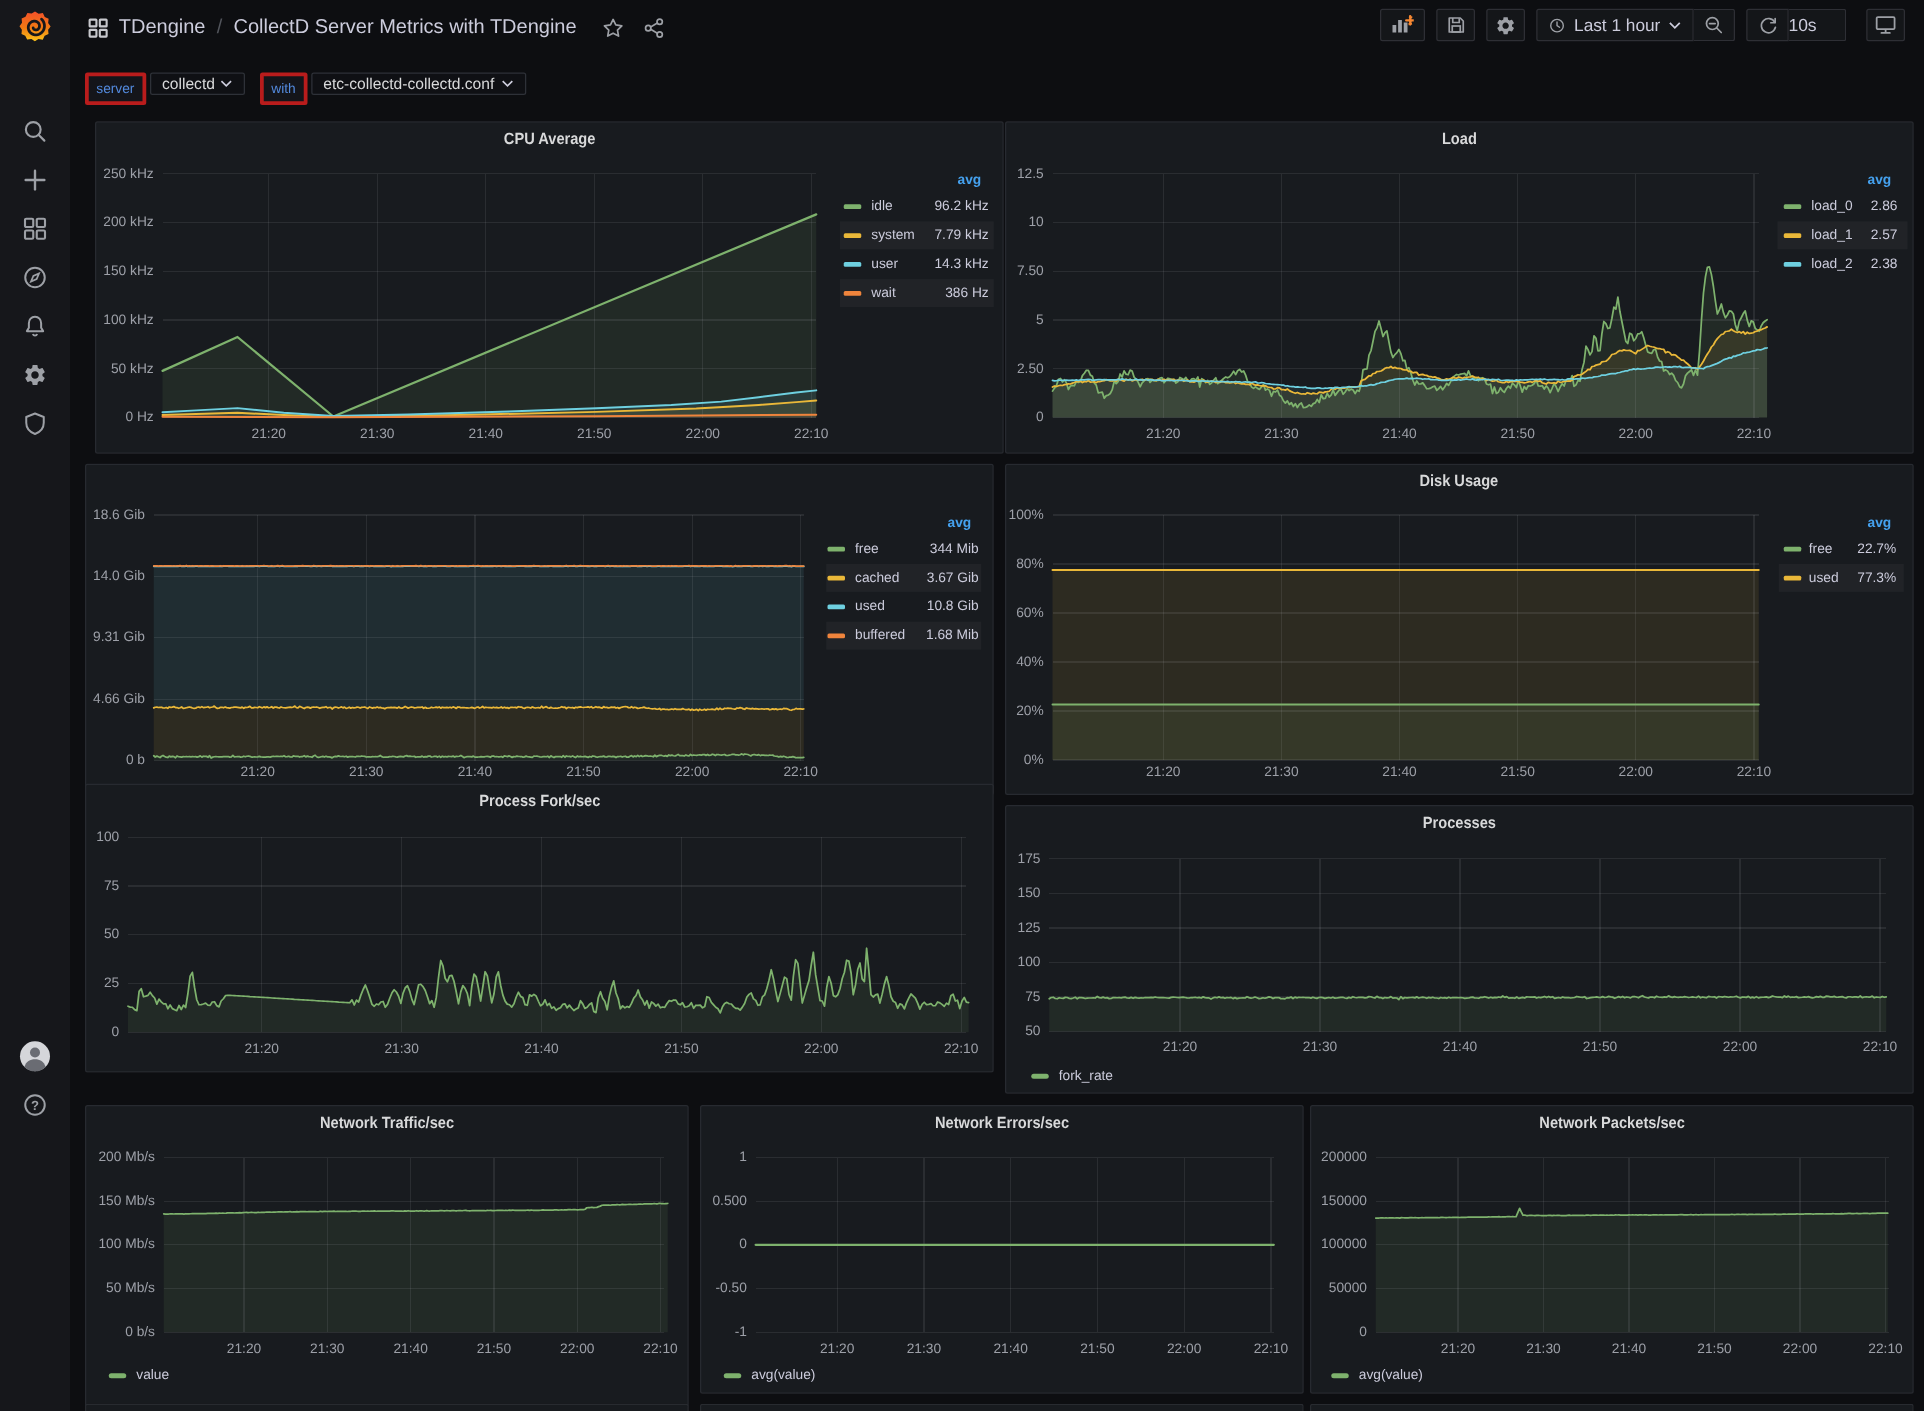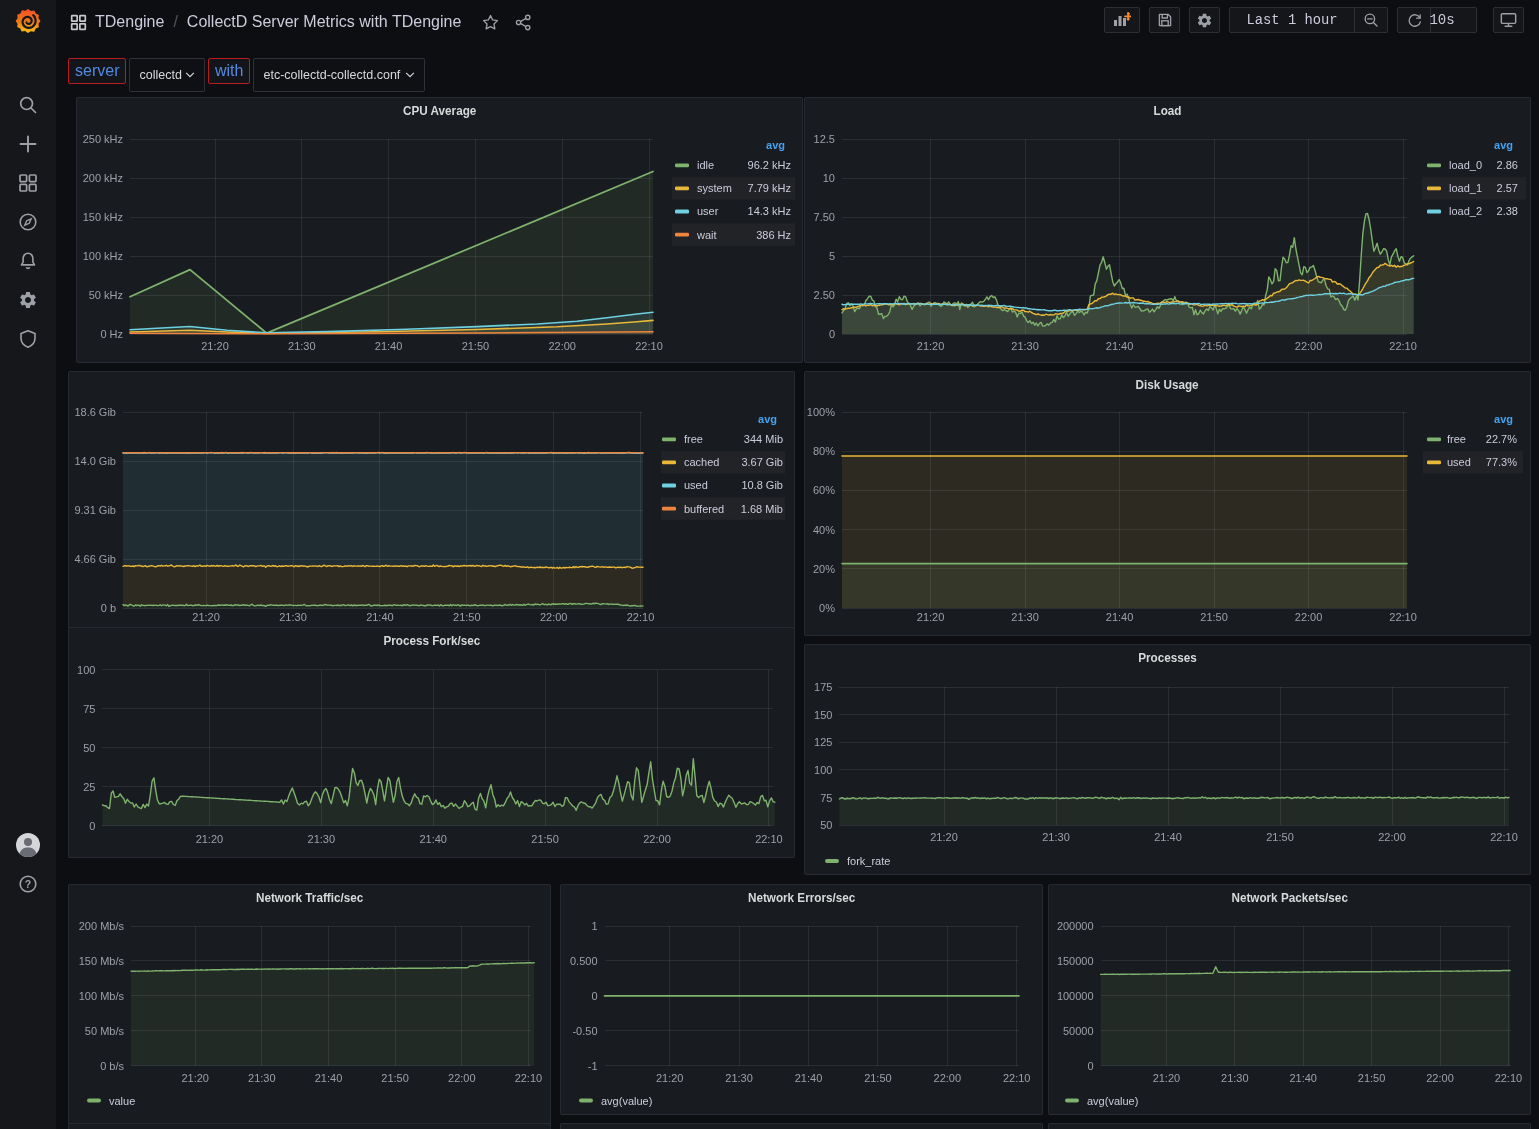--- a/index.html
+++ b/index.html
@@ -6,24 +6,24 @@
 html,body { width:1539px; height:1129px; overflow:hidden; }
 body { background:#0d0e11; font-family:"Liberation Sans", sans-serif; }
 #app { position:relative; width:1539px; height:1129px; }
 #sidebar { position:absolute; left:0; top:0; width:56px; height:1129px; background:#16171b; }
 .sicon { position:absolute; left:50%; transform:translate(-50%,-50%); }
 .panel { position:absolute; background:#181b1f; border:1px solid rgba(204,204,220,0.09); border-radius:2px; }
 .ptitle { position:absolute; top:5px; left:0; right:0; text-align:center; font-size:13px; font-weight:bold; color:#d8d9da; } .ptitle span { display:inline-block; transform:scaleX(0.9); transform-origin:center; }
 .sliver { border-bottom:none; border-radius:2px 2px 0 0; }
 #topnav { position:absolute; left:56px; top:0; width:1483px; height:44px; }
 .crumb { position:absolute; top:0; height:44px; display:flex; align-items:center; color:#ccccdc; font-size:16px; }
-.tbtn { height:26px; white-space:nowrap; background:#141619; border:1px solid #2e2f35; border-radius:2px; display:flex; align-items:center; justify-content:center; color:#ccccdc;font-family:Liberation Mono, monospace; }
+.tbtn { height:26px; white-space:nowrap; background:#141619; border:1px solid #2e2f35; border-radius:2px; display:flex; align-items:center; justify-content:center; color:#ccccdc; }
 #varrow { position:absolute; }
-.vlabel { height:26px; background:#14151a; border:1px solid #b91c1c; border-radius:2px; display:flex; align-items:center; padding:0 6px; color:#538ade; font-size:16px; font-weight:500; margin-right:3px; }
-.vval { height:34px; white-space:nowrap; background:#0f1014; border:1px solid #2e3138; border-radius:2px; display:flex; align-items:center; padding:0 9px; color:#d8d9da; font-size:12.5px; }
+.vlabel { height:26px; background:#14151a; border:3px solid #b91c1c; border-radius:2px; display:flex; align-items:center; padding:0 6px; color:#538ade; font-size:11px; font-weight:500; margin-right:3px; }
+.vval { height:18px; white-space:nowrap; background:#0f1014; border:1px solid #2e3138; border-radius:2px; display:flex; align-items:center; padding:0 9px; color:#d8d9da; font-size:12.5px; }
 </style>
 </head>
 <body>
 <div id="app">
   <div id="sidebar">
 
     <svg class="sicon" style="top:21px" width="27" height="27" viewBox="0 0 27 27">
       <defs>
         <linearGradient id="glg" x1="0" y1="0" x2="0" y2="1">
           <stop offset="0" stop-color="#f3502a"></stop>

